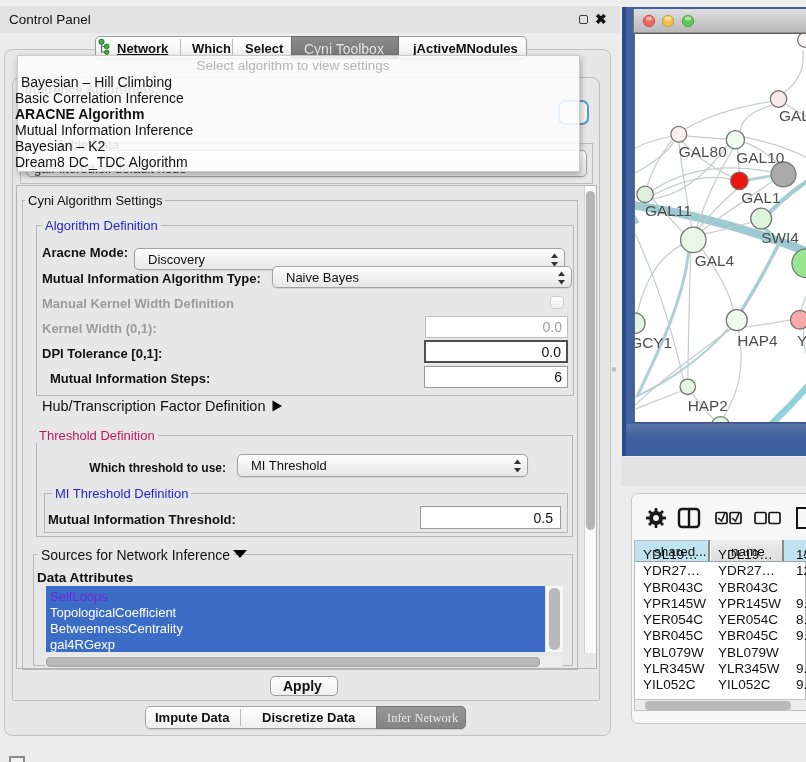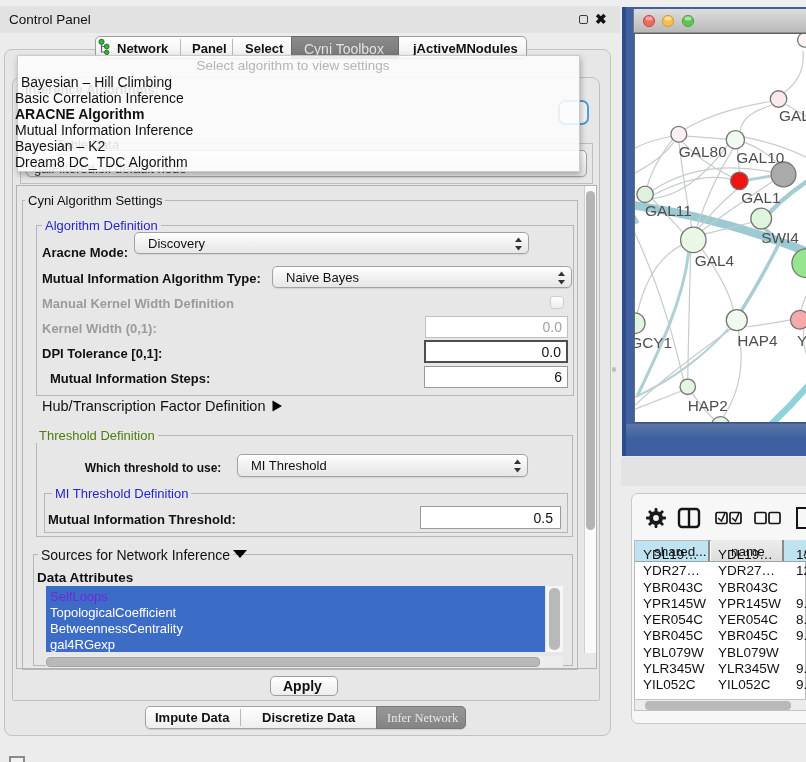--- a/index.html
+++ b/index.html
@@ -41,39 +41,39 @@
 <div class="abs" style="left:95px;top:36px;width:432px;height:23px;background:linear-gradient(#ffffff,#eeeeee);border:1px solid #9f9f9f;border-radius:5px;box-shadow:0 1px 1px rgba(0,0,0,0.12);"></div>
 <div class="abs" style="left:291px;top:36px;width:108px;height:23px;background:linear-gradient(#8b8b8b,#767676);border:1px solid #6b6b6b;"></div>
 <div class="abs" style="left:180px;top:39px;width:1px;height:17px;background:#b9b9b9;"></div>
 <div class="abs" style="left:232px;top:39px;width:1px;height:17px;background:#b9b9b9;"></div>
 <svg class="abs" style="left:98px;top:38px;" width="13" height="17" viewBox="0 0 13 17">
   <path d="M3.5 6 L3.5 14.5 M3.5 8.5 L7 8.5 M3.5 14 L7 14" stroke="#5a6b7a" stroke-width="1.2" fill="none"></path>
   <circle cx="3.5" cy="3.8" r="2.6" fill="#3faf3f" stroke="#1d7a1d" stroke-width="1"></circle>
   <circle cx="8.7" cy="8.5" r="2.4" fill="#3faf3f" stroke="#1d7a1d" stroke-width="1"></circle>
   <circle cx="8.7" cy="14.3" r="2.2" fill="#3faf3f" stroke="#1d7a1d" stroke-width="1"></circle>
 </svg>
-<div class="lbl bold" style="left:117px;top:41px;">Network</div>
-<div class="lbl bold" style="left:192px;top:41px;">Panel</div>
+<div class="lbl bold" style="left:117px;top:41px;text-decoration:underline;">Network</div>
+<div class="lbl bold" style="left:192px;top:41px;">Which</div>
 <div class="lbl bold" style="left:245px;top:41px;">Select</div>
 <div class="lbl" style="left:304px;top:41px;font-size:14px;color:#e2e2e2;">Cyni Toolbox</div>
 <div class="lbl bold" style="left:413px;top:41px;">jActiveMNodules</div>
 
 <div class="abs" style="left:16px;top:185px;width:581px;height:484px;background:#e7e7e7;border:1px solid #b3b3b3;"></div>
 
 <div class="abs" style="left:584px;top:186px;width:12px;height:467px;background:#fafafa;border-left:1px solid #cfcfcf;"></div>
 <div class="abs" style="left:585.5px;top:191px;width:9px;height:339px;background:#b4b4b4;border-radius:5px;"></div>
 
 <div class="group" style="left:22px;top:200px;width:556px;height:470px;"></div>
 <div class="gtitle" style="left:25px;top:193px;color:#111;">Cyni Algorithm Settings</div>
 
 <div class="group" style="left:36px;top:225px;width:538px;height:171px;"></div>
 <div class="gtitle" style="left:42px;top:218px;color:#2525cd;">Algorithm Definition</div>
 
 <div class="lbl bold" style="left:42px;top:245px;">Aracne Mode:</div>
-<div class="combo" style="left:134px;top:232px;width:395px;height:22px;text-align:right;">
+<div class="combo" style="left:134px;top:248px;width:431px;height:22px;text-align:right;">
     <span class="ct">Discovery</span>
   <svg class="spin" width="9" height="16" viewBox="0 0 9 16">
       <path d="M1 6 L4.5 1.5 L8 6 Z" fill="#333"></path>
       <path d="M1 10 L4.5 14.5 L8 10 Z" fill="#333"></path>
     </svg>
 </div>
 <div class="lbl bold" style="left:42px;top:271px;">Mutual Information Algorithm Type:</div>
 <div class="combo" style="left:272px;top:266px;width:300px;height:22px;">
     <span class="ct">Naive Bayes</span>
   <svg class="spin" width="9" height="16" viewBox="0 0 9 16">
@@ -89,22 +89,22 @@
 <div class="field" style="left:424px;top:340px;width:144px;height:23px;border:2px solid #4e4e4e;padding:2px 5px 0 0;">0.0</div>
 <div class="lbl bold" style="left:42px;top:371px;padding-left:8px;">Mutual Information Steps:</div>
 <div class="field" style="left:424px;top:366px;width:144px;height:22px;border:1px solid #9a9a9a;padding:2px 5px 0 0;">6</div>
 
 <div class="lbl" style="left:42px;top:398px;font-size:14.5px;">Hub/Transcription Factor Definition</div>
 <svg class="abs" style="left:271px;top:400px;" width="12" height="12" viewBox="0 0 12 12">
     <path d="M1.5 0.5 L11 6 L1.5 11.5 Z" fill="#000"></path>
   </svg>
 
 <div class="group" style="left:36px;top:435px;width:537px;height:102px;"></div>
-<div class="gtitle" style="left:36px;top:428px;color:#4d7c0f;">Threshold Definition</div>
-<div class="lbl bold" style="left:80px;top:461px;width:146px;text-align:center;font-size:12px;">Which threshold to use:</div>
+<div class="gtitle" style="left:36px;top:428px;color:#be185d;">Threshold Definition</div>
+<div class="lbl bold" style="left:80px;top:461px;width:146px;text-align:right;font-size:12px;">Which threshold to use:</div>
 <div class="combo" style="left:237px;top:454px;width:291px;height:23px;">
     <span class="ct">MI Threshold</span>
   <svg class="spin" width="9" height="16" viewBox="0 0 9 16">
       <path d="M1 6 L4.5 1.5 L8 6 Z" fill="#333"></path>
       <path d="M1 10 L4.5 14.5 L8 10 Z" fill="#333"></path>
     </svg>
 </div>
 <div class="group" style="left:44px;top:493px;width:524px;height:40px;"></div>
 <div class="gtitle" style="left:52px;top:486px;color:#2525cd;">MI Threshold Definition</div>
 <div class="lbl bold" style="left:48px;top:512px;">Mutual Information Threshold:</div>

